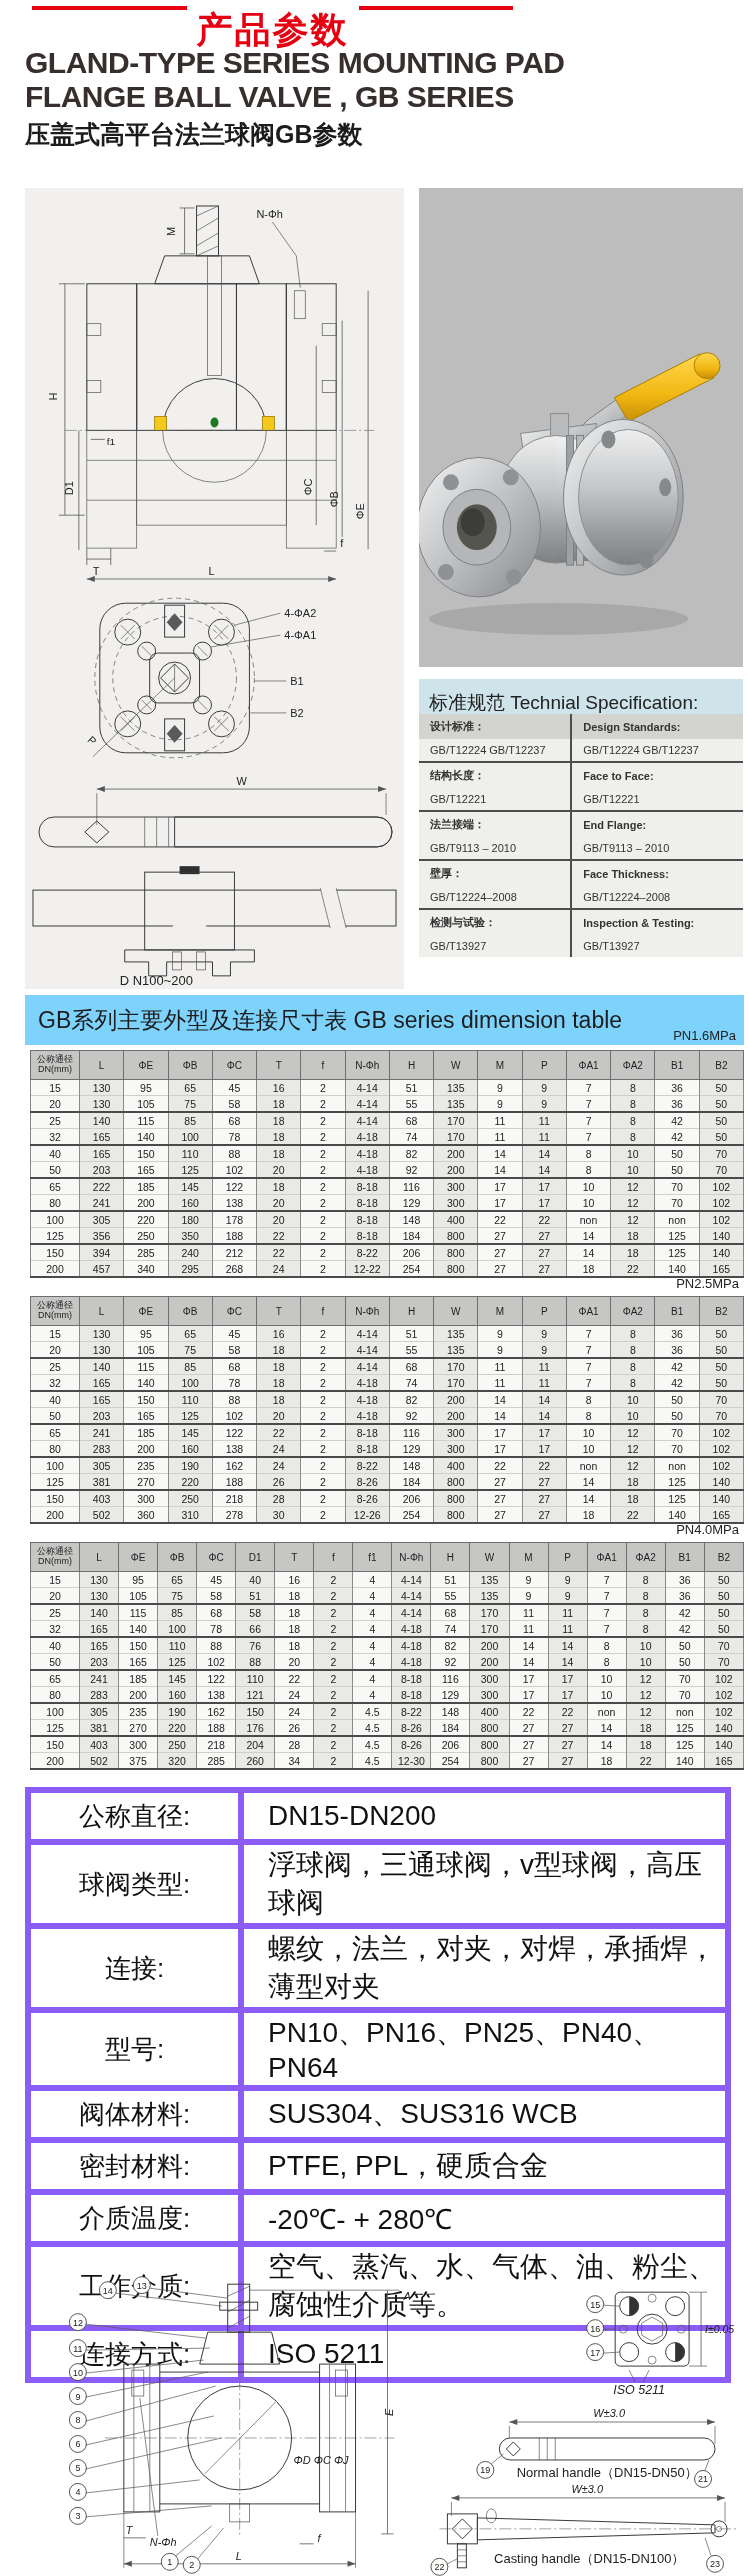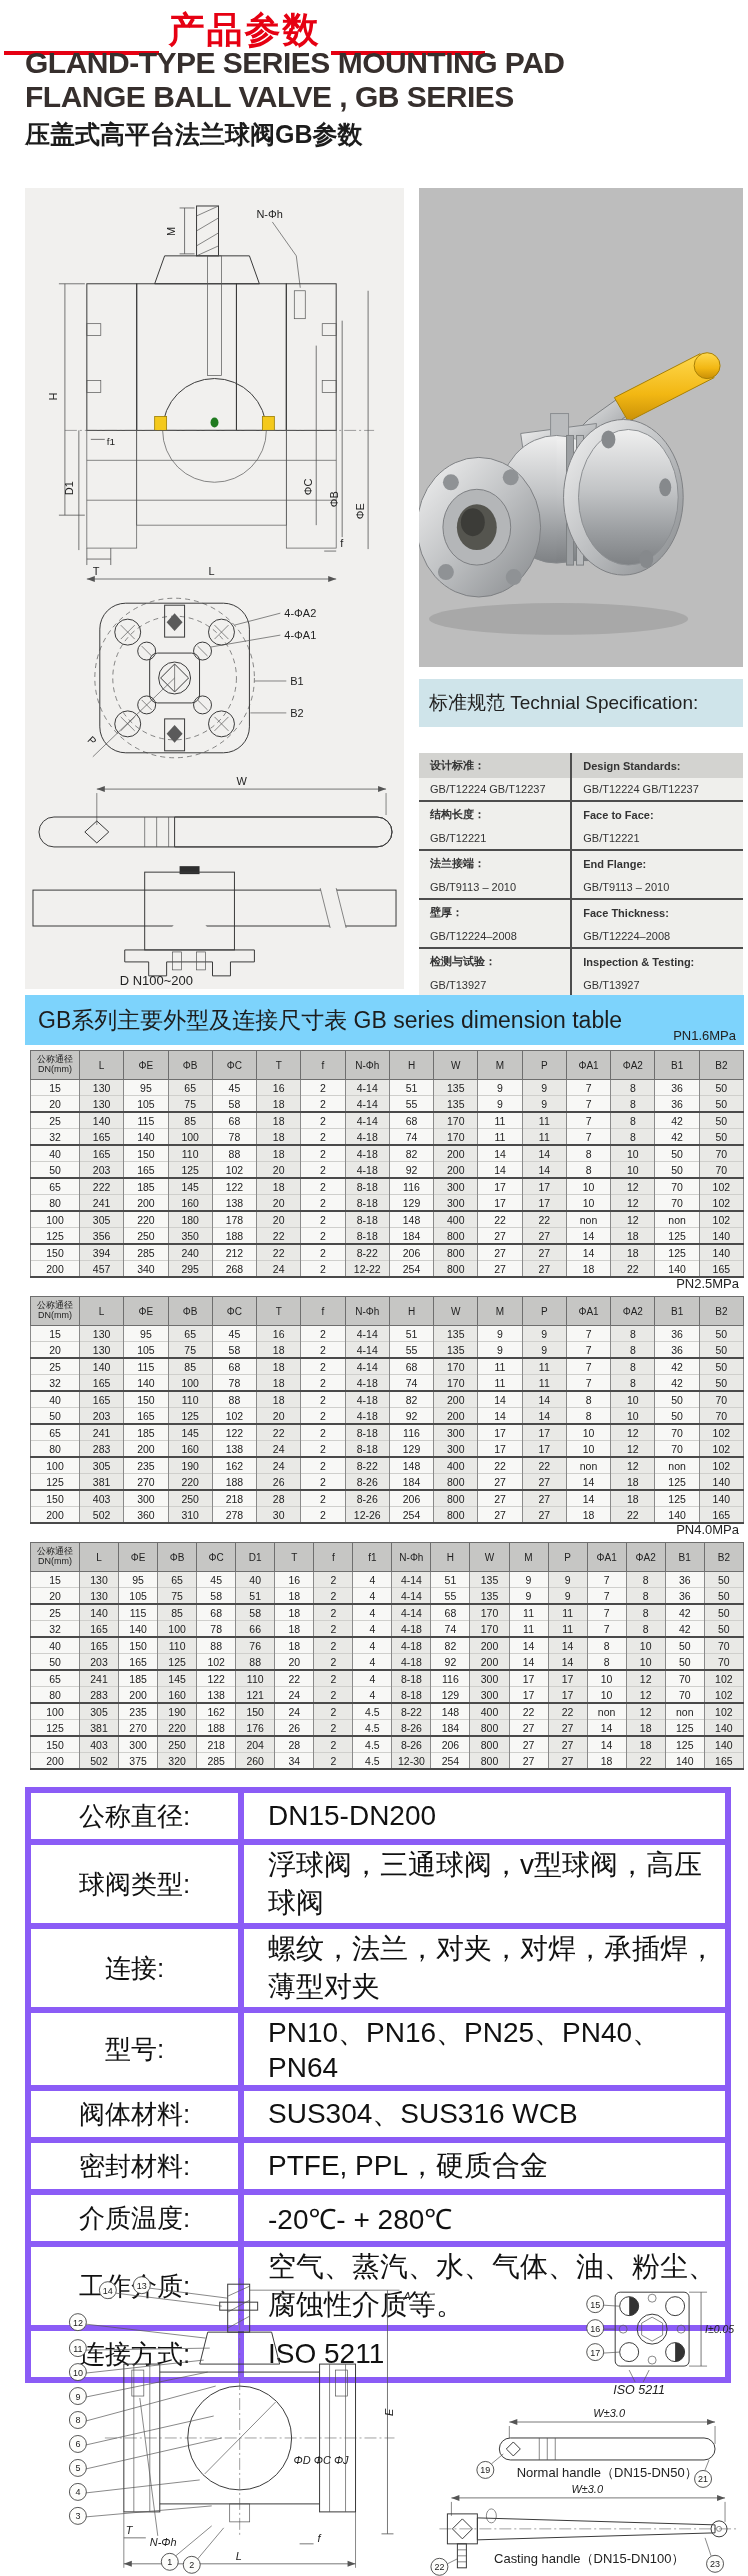--- a/index.html
+++ b/index.html
@@ -1,30 +1,30 @@
 <!DOCTYPE html>
 <html><head>
 <meta charset="utf-8">
 <style>
   html,body{margin:0;padding:0;background:#ffffff;}
   .page{position:relative;width:749px;height:2576px;background:#fff;overflow:hidden;
         font-family:"Liberation Sans",sans-serif;color:#222;}
   
-  .banner{position:absolute;top:6px;left:4px;width:481px;display:flex;align-items:flex-end;}
+  .banner{position:absolute;top:6px;left:32px;width:481px;display:flex;align-items:flex-start;}
   .banner .rule{flex:1;height:4px;background:#e60012;}
   .banner .btxt{padding:0 10px;font-size:36px;font-weight:bold;color:#e60012;letter-spacing:2px;white-space:nowrap;}
   .title{position:absolute;top:46px;left:25px;font-size:30px;line-height:34px;font-weight:bold;
          color:#362f2d;letter-spacing:-0.5px;}
   .subtitle{position:absolute;top:118px;left:25px;font-size:25px;font-weight:bold;color:#1c1c1c;}
   
   .draw-panel{position:absolute;top:188px;left:25px;width:379px;height:801px;background:#f1f0ee;}
   .photo{position:absolute;top:188px;left:419px;width:324px;height:479px;background:#bdbdbd;}
   .spec-head{position:absolute;top:679px;left:419px;width:324px;height:48px;background:#cfe4ea;
              font-size:19px;line-height:48px;padding-left:10px;box-sizing:border-box;color:#222;}
-  table.spec{position:absolute;top:753px;left:419px;width:324px;border-collapse:collapse;font-size:11px;color:#333;}
+  table.spec{position:absolute;top:714px;left:419px;width:324px;border-collapse:collapse;font-size:11px;color:#333;}
   table.spec td{padding:5px 4px 5px 11px;background:#efefec;vertical-align:middle;}
   table.spec td:first-child{width:47%;border-right:2px solid #4d4d4d;}
   table.spec tr.lblrow.first td{background:#d3d3d0;font-weight:bold;}
   table.spec tr.lblrow td{font-weight:bold;}
   table.spec tr.lblrow:not(.first) td{border-top:2px solid #4d4d4d;}
   
   .dim-head{position:absolute;top:995px;left:25px;width:719px;height:50px;background:#7dd3fc;}
   .dim-head .dtxt{font-size:23px;line-height:50px;padding-left:13px;color:#1d1d1d;}
   .dim-head .pn{position:absolute;right:8px;bottom:2px;font-size:13px;color:#222;}
   .pn-label{position:absolute;left:0;width:739px;text-align:right;font-size:13px;color:#222;}

